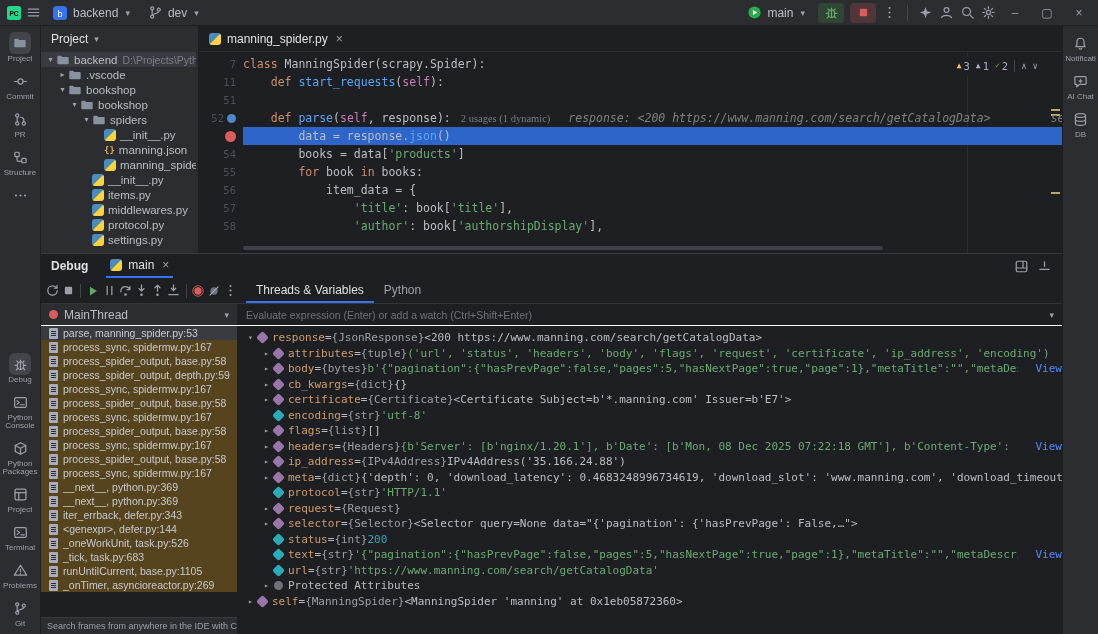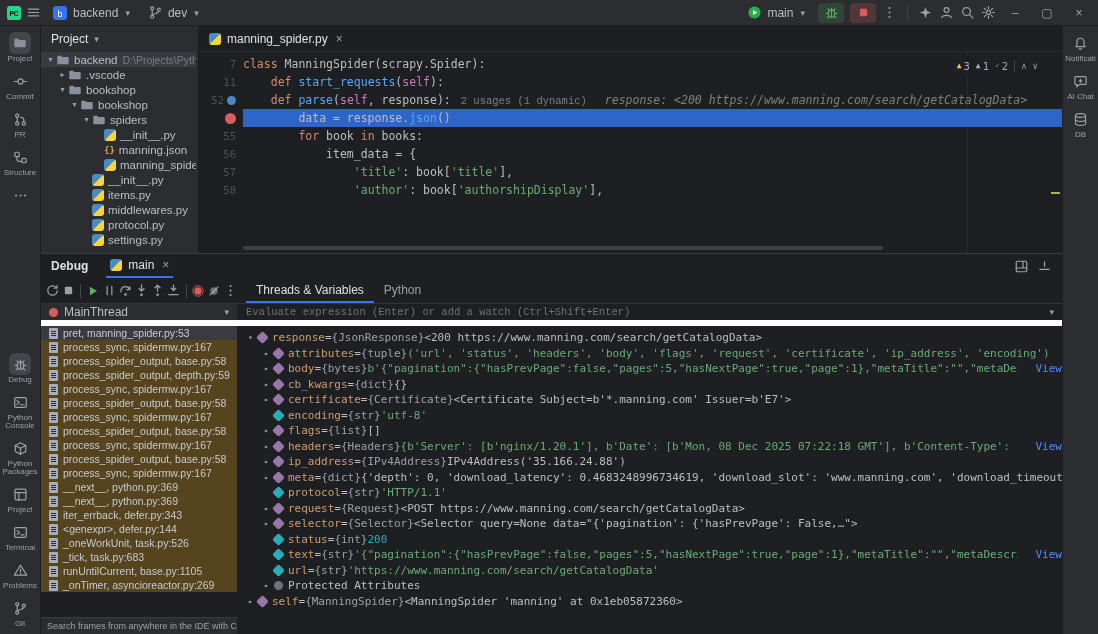--- a/index.html
+++ b/index.html
@@ -51,21 +51,21 @@
   .etab{display:flex;align-items:center;gap:6px;height:100%;padding:0 10px;color:#DFE1E5;cursor:pointer}
   .etab .close{color:#9DA0A8;font-size:12px;margin-left:2px}
   .code{flex:1;position:relative;font-family:"DejaVu Sans Mono",monospace;font-size:11.5px;line-height:18px;overflow:hidden;padding-top:3px}
   .code-line{height:18px;display:flex;overflow:hidden;position:relative}
   .code-line.exec{background:linear-gradient(to right,transparent 44px,#2E65C9 44px)}
   .gutter{width:44px;flex:none;display:flex;justify-content:flex-end;align-items:center;gap:3px;padding-right:7px;color:#4B5059;font-size:10.5px}
   .bp{width:11px;height:11px;border-radius:50%;background:#DB5C5C;flex:none}
   .gut-ic{width:9px;height:9px;border-radius:50%;background:#4A88C7;flex:none}
   .codetext{flex:1;min-width:0;white-space:pre;overflow:hidden;color:#BCBEC4}
   .c-kw{color:#CF8E6D}.c-fn{color:#56A8F5}.c-str{color:#6AAB73}.c-num{color:#2AACB8}.c-self{color:#C77DBB}.c-plain{color:#BCBEC4}
-  .inlay{display:inline-block;margin-left:10px;color:#7A7E85;font-family:Liberation Mono, monospace;font-size:10.5px}
+  .inlay{display:inline-block;margin-left:10px;color:#7A7E85;font-family:Liberation Serif, serif;font-size:10.5px}
   .dbg-hint{display:inline-block;color:#808080;font-style:italic}
   .dbg-hint.h1{margin-left:18px}.dbg-hint.h2{margin-left:60px}
   .margin-guide{position:absolute;left:768px;top:0;bottom:0;width:1px;background:#2B2D30}
   .inspections{position:absolute;top:4px;right:18px;display:flex;align-items:center;gap:6px;font-size:10.5px;color:#A8ADBD;background:#1E1F22;padding:1px 6px;border-radius:4px;z-index:3}
   .insp-item{display:flex;align-items:center;gap:2px}
   .insp-sep{width:1px;height:12px;background:#43454A}
   .insp-nav{color:#9DA0A8;font-size:9px}
   .hscroll{position:absolute;left:44px;bottom:3px;width:640px;height:4px;border-radius:2px;background:#4B5059;opacity:.7}
   .smark{position:absolute;right:2px;width:9px;height:2px;background:#B3AE60}
 
@@ -76,26 +76,26 @@
   .dbg-tab{display:flex;align-items:center;gap:6px;color:#DFE1E5;height:100%;border-bottom:2px solid #3574F0;padding:0 4px;cursor:pointer}
   .dbg-tab .close{color:#9DA0A8;margin-left:2px}
   .dbg-header-right{margin-left:auto;display:flex;gap:8px}
   .dbg-toolbar-row{height:26px;flex:none;display:flex;align-items:center;border-bottom:1px solid #333539}
   .dbg-toolbar{width:197px;flex:none;display:flex;align-items:center;padding-left:4px;gap:1px}
   .tbtn{width:17px;height:20px;display:flex;align-items:center;justify-content:center;border-radius:4px;color:#A8ADBD;cursor:pointer}
   .tdiv{width:1px;height:14px;background:#43454A;margin:0 3px}
   .view-tabs{display:flex;align-items:stretch;height:100%;margin-left:8px}
   .vtab{display:flex;align-items:center;padding:0 10px;color:#9DA0A8;cursor:pointer;border-bottom:2px solid transparent}
   .vtab.active{color:#DFE1E5;border-bottom-color:#3574F0}
-  .dbg-mid{height:22px;flex:none;display:flex;border-bottom:6px solid #ffffff}
+  .dbg-mid{height:22px;flex:none;display:flex;border-bottom:1px solid #ffffff}
   .thread-combo{width:197px;flex:none;display:flex;align-items:center;gap:6px;padding:0 8px;background:#2B2D30;border-right:1px solid #1E1F22;cursor:pointer}
   .thread-dot{width:9px;height:9px;border-radius:50%;background:#DB5C5C;flex:none}
   .thread-combo .chev{margin-left:auto}
   .eval-bar{flex:1;display:flex;align-items:center;padding:0 8px;gap:6px}
-  .eval-bar input{flex:1;background:transparent;border:none;outline:none;color:#6F737A;font-family:Liberation Mono, monospace;font-size:10.5px}
+  .eval-bar input{flex:1;background:transparent;border:none;outline:none;color:#6F737A;font-family:Liberation Sans, sans-serif;font-size:10.5px}
   .eval-bar input::placeholder{color:#6F737A}
   .dbg-content{flex:1;min-height:0;display:flex}
   .frames-col{width:197px;flex:none;border-right:1px solid #1E1F22;display:flex;flex-direction:column;background:#1E1F22}
   .frames-list{flex:1;overflow:hidden}
   .frame-row{height:14px;display:flex;align-items:center;gap:5px;padding:0 8px;font-size:10.5px;white-space:nowrap;overflow:hidden;color:#C8CBD0;cursor:pointer}
   .frame-row.current{background:#393B40}
   .frame-row.lib{background:#55441E}
   .frames-banner{height:17px;flex:none;background:#2B2D30;border-top:1px solid #393B40;display:flex;align-items:center;gap:4px;padding:0 6px;font-size:9px;color:#9DA0A8;white-space:nowrap;overflow:hidden}
   .vars-col{flex:1;min-width:0;overflow:hidden;padding-top:4px}
   .var-row{height:15.5px;display:flex;align-items:center;white-space:nowrap;overflow:hidden;font-family:"DejaVu Sans Mono",monospace;font-size:11px;cursor:pointer}
@@ -490,30 +490,42 @@
                 <span class="codetext"><span class="c-kw">class </span><span class="c-plain">ManningSpider(scrapy.Spider):</span></span>
               </div>
               <div class="code-line">
                 <span class="gutter">
                   <span>11</span>
                 </span>
                 <span class="codetext"><span class="c-plain">    </span><span class="c-kw">def </span><span class="c-fn">start_requests</span><span class="c-plain">(</span><span class="c-self">self</span><span class="c-plain">):</span></span>
               </div>
               <div class="code-line">
                 <span class="gutter">
+                  <span>51</span>
+                </span>
+                <span class="codetext"></span>
+              </div>
+              <div class="code-line">
+                <span class="gutter">
                   <span>52</span>
                   <span class="gut-ic"></span>
                 </span>
                 <span class="codetext"><span class="c-plain">    </span><span class="c-kw">def </span><span class="c-fn">parse</span><span class="c-plain">(</span><span class="c-self">self</span><span class="c-plain">, response):</span><span class="inlay">2 usages (1 dynamic)</span><span class="dbg-hint h1">response: &lt;200 https://www.manning.com/search/getCatalogData&gt;</span><span class="dbg-hint h2">self: &lt;Manning</span></span>
               </div>
               <div class="code-line exec">
                 <span class="gutter">
                   <span class="bp"></span>
                 </span>
                 <span class="codetext"><span class="c-plain">        data = response.</span><span class="c-fn">json</span><span class="c-plain">()</span></span>
+              </div>
+              <div class="code-line">
+                <span class="gutter">
+                  <span>54</span>
+                </span>
+                <span class="codetext"><span class="c-plain">        books = data[</span><span class="c-str">'products'</span><span class="c-plain">]</span></span>
               </div>
               <div class="code-line">
                 <span class="gutter">
                   <span>55</span>
                 </span>
                 <span class="codetext"><span class="c-plain">        </span><span class="c-kw">for </span><span class="c-plain">book </span><span class="c-kw">in </span><span class="c-plain">books:</span></span>
               </div>
               <div class="code-line">
                 <span class="gutter">
                   <span>56</span>
@@ -664,21 +676,21 @@
             <input type="text" placeholder="Evaluate expression (Enter) or add a watch (Ctrl+Shift+Enter)" style="">
             <span class="chev">▾</span>
           </div>
         </div>
 
         <div class="dbg-content">
           <div class="frames-col">
             <div class="frames-list" id="frames-list">
                 <div class="frame-row current">
                   <span class="ic doc-ico"></span>
-                  <span>pret, manning_spider.py:53</span>
+                  <span>parse, manning_spider.py:53</span>
                 </div>
                 <div class="frame-row lib">
                   <span class="ic doc-ico"></span>
                   <span>process_sync, spidermw.py:167</span>
                 </div>
                 <div class="frame-row lib">
                   <span class="ic doc-ico"></span>
                   <span>process_spider_output, base.py:58</span>
                 </div>
                 <div class="frame-row lib">
@@ -865,21 +877,20 @@
                 <span class="vval c-str">'HTTP/1.1'</span>
               </div>
               <div class="var-row" style="padding-left: 22px;">
                 <span class="vchev">▸</span>
                 <span class="ic ">
                   <span class="diam obj"></span>
                 </span>
                 <span class="vname">request</span>
                 <span class="veq"> = </span>
                 <span class="vtype">{Request} </span>
-                <span class="vval c-plain">&lt;POST https://www.manning.com/search/getCatalogData&gt;</span>
               </div>
               <div class="var-row" style="padding-left: 22px;">
                 <span class="vchev">▸</span>
                 <span class="ic ">
                   <span class="diam obj"></span>
                 </span>
                 <span class="vname">selector</span>
                 <span class="veq"> = </span>
                 <span class="vtype">{Selector} </span>
                 <span class="vval c-plain">&lt;Selector query=None data="{'pagination': {'hasPrevPage': False,…"&gt;</span>

